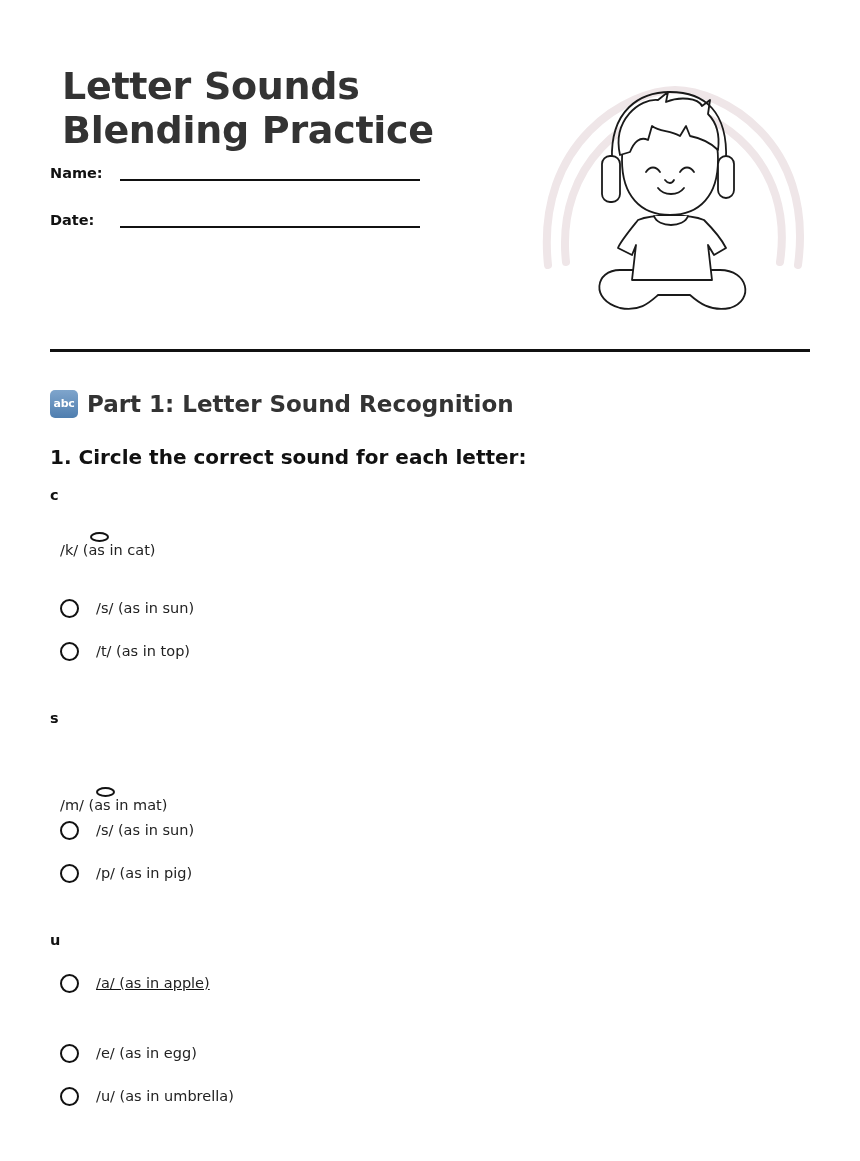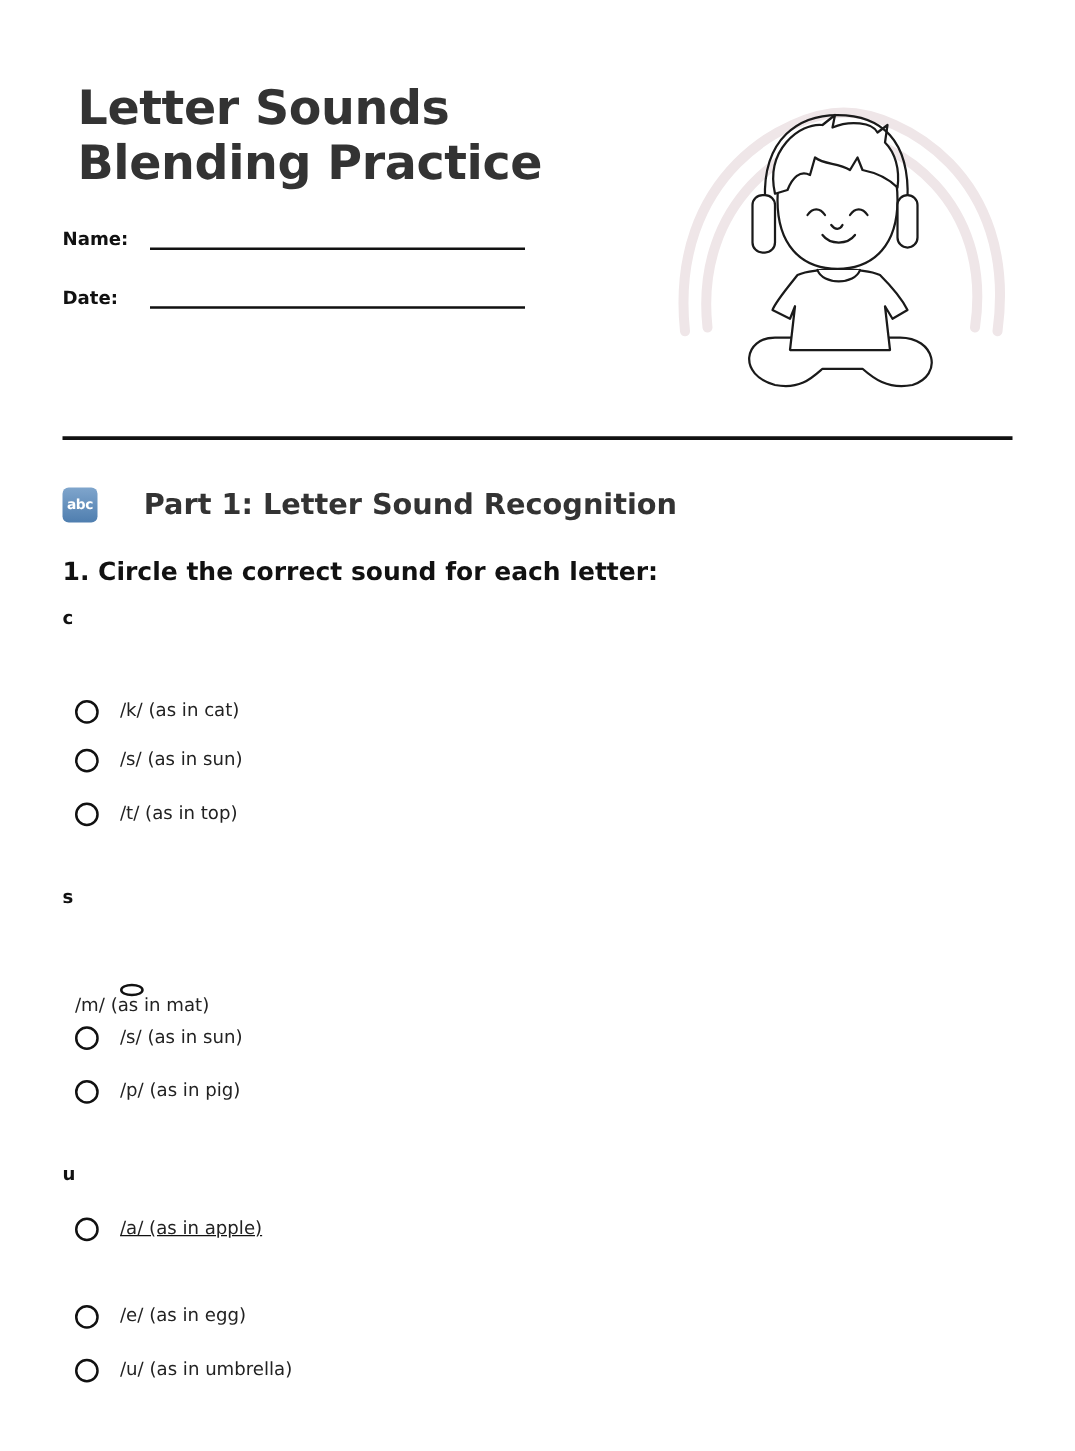--- a/index.html
+++ b/index.html
@@ -8,36 +8,36 @@
       font-family: "DejaVu Sans", "Liberation Sans", sans-serif;
       color: #111;
     }
     .page { position: absolute; left: 50px; top: 0; width: 760px; }
     .header { position: relative; height: 352px; }
     .title {
       position: absolute; left: 0; top: 52px; margin: 12px;
       font-size: 38px; line-height: 44px; font-weight: bold; color: #333333;
       letter-spacing: -0.3px; width: 470px;
     }
-    .field { position: absolute; left: 0; height: 24px; width: 370px; margin-top: 19px; }
+    .field { position: absolute; left: 0; height: 24px; width: 370px; }
     .field-label {
       position: absolute; left: 0; top: 0; font-size: 14.5px; font-weight: bold; color: #111;
     }
     .field-line {
       position: absolute; left: 70px; top: 14px; width: 300px; height: 0;
       border-bottom: 2px solid #111;
     }
     .illustration { position: absolute; left: 490px; top: 80px; width: 270px; height: 240px; }
     .rule {
       position: absolute; left: 0; top: 349px; width: 760px; height: 3px; background: #111;
     }
     .section-title {
       position: absolute; left: 0; top: 388px; margin: 0;
       font-size: 23px; line-height: 32px; font-weight: bold; color: #333333;
-      display: flex; align-items: center; gap: 28px;
+      display: flex; align-items: center;
     }
     .abc-icon {
       display: inline-flex; align-items: center; justify-content: center;
       width: 28px; height: 28px; border-radius: 5px; margin-right: 9px;
       background: linear-gradient(#7fa5cc, #4f7eaf); color: #fff;
       font-size: 11px; font-weight: bold; letter-spacing: -0.3px;
     }
     .question {
       position: absolute; left: 0; top: 445px; margin: 0;
       font-size: 20px; font-weight: bold; color: #111;
@@ -99,21 +99,21 @@
   </div>
 
   <h2 class="section-title">
     <span class="abc-icon">abc</span>
     <span>Part 1: Letter Sound Recognition</span>
   </h2>
 
   <p class="question">1. Circle the correct sound for each letter:</p>
 
   <div class="letter" style="top:487px;">c</div>
-  <div class="option" style="top:556px;">
+  <div class="option" style="top:532px;flex-direction:column;">
     <span class="radio"></span>
     <span class="option-label">/k/ (as in cat)</span>
   </div>
   <div class="option" style="top:595px;">
     <span class="radio"></span>
     <span class="option-label">/s/ (as in sun)</span>
   </div>
   <div class="option" style="top:638px;">
     <span class="radio"></span>
     <span class="option-label">/t/ (as in top)</span>

